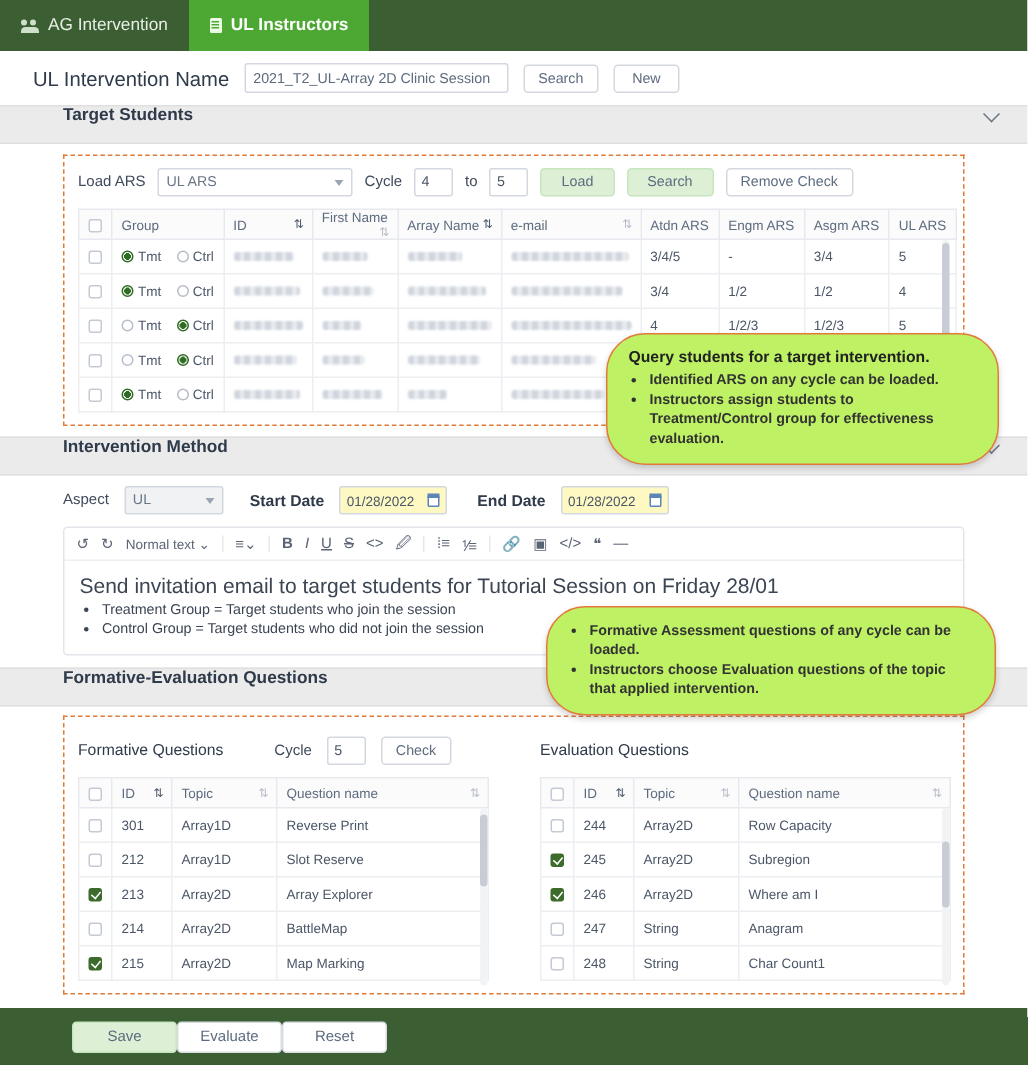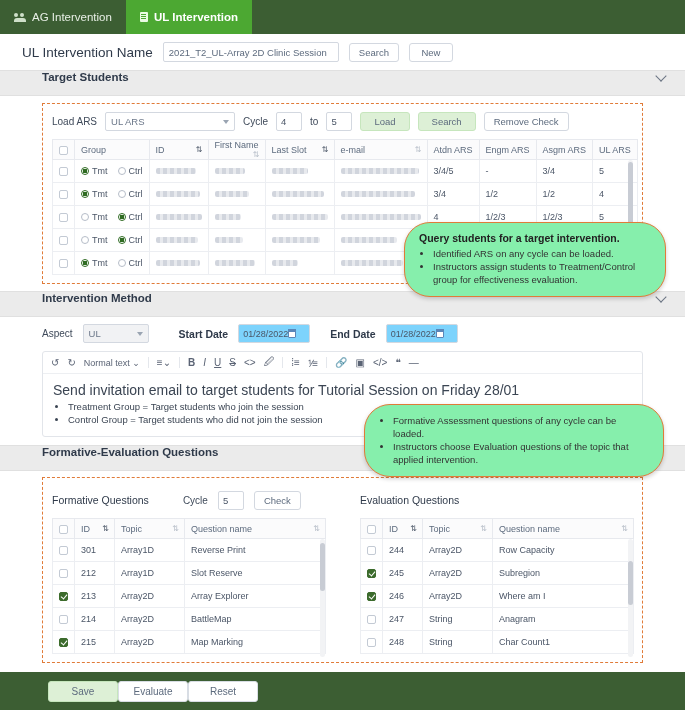--- a/index.html
+++ b/index.html
@@ -160,37 +160,37 @@
   }
   .scroll-v {
     position:absolute; right:1px; top:21px; width:5px;
     background:#f2f3f5; border-radius:3px;
   }
   .scroll-v i { display:block; background:#c8ccd4; border-radius:3px; width:5px; }
 
   
   .callout {
     position:absolute;
-    background:#86efac;
+    background:#bef264;
     border:1.6px solid #e07b39;
     border-radius: 26px;
     padding: 9px 14px 10px 14px;
     box-shadow: 0 2px 4px rgba(0,0,0,.18);
     z-index: 30;
   }
   .callout .hd { font-size:10.5px; font-weight:bold; color:#222; margin-bottom:3px; }
   .callout ul { margin:0; padding-left:14px; }
-  .callout li { font-size:9.5px; color:#333; line-height:13px; }
+  .callout li { font-size:9.5px; color:#333; line-height:13px;font-weight:bold; }
 
   
   .meth-row { display:flex; align-items:center; gap:10px; padding: 7px 0 2px 0;}
   .lbl-b { font-size:10.5px; font-weight:bold; color:#2f3a4a; }
   .datebox {
-    height:19px; width:72px; border:1px solid #d3d8e0;border-radius:2px;background:#7dd3fc;
-    display:flex;align-items:center;padding:0 4px;
+    height:19px; width:72px; border:1px solid #d3d8e0;border-radius:2px;background:#fef9c3;
+    display:flex;align-items:center;justify-content:space-between;padding:0 4px;
     font-size:9px; color:#4b5667;
   }
   .cal { width:8px;height:8px;border:1.2px solid #5a86b8;border-radius:1px;position:relative;background:#fff;}
   .cal:before{content:"";position:absolute;left:-1.2px;top:-1.2px;width:8px;height:2.5px;background:#5a86b8;}
   .select.grey { background:#f1f2f4; }
 
   .editor {
     border:1px solid #e2e5ea; border-radius:3px; background:#fff;
     margin: 6px 42px 0 42px;
   }
@@ -228,21 +228,21 @@
 
 <div class="tabbar">
   <div class="tab">
     <span class="ticon people-ico">
         <i></i>
       </span>
     <span>AG Intervention</span>
   </div>
   <div class="tab active">
     <span class="ticon doc-ico"></span>
-    <span>UL Intervention</span>
+    <span>UL Instructors</span>
   </div>
 </div>
 
 <div class="namebar">
   <span class="lbl">UL Intervention Name</span>
   <input class="txtinput" value="2021_T2_UL-Array 2D Clinic Session" style="">
   <button class="btn-outline">Search</button>
   <button class="btn-outline">New</button>
 </div>
 
@@ -270,21 +270,21 @@
   <div class="tbl-wrap">
     <table>
       <thead>
         <tr>
           <th style="width:20px">
             <span class="cbx"></span>
           </th>
           <th style="width:68px">Group</th>
           <th style="width:54px"><span>ID</span><span class="sortic on">⇅</span></th>
           <th style="width:82px"><span>First Name</span><span class="sortic">⇅</span></th>
-          <th style="width:82px"><span>Last Slot</span><span class="sortic on">⇅</span></th>
+          <th style="width:82px"><span>Array Name</span><span class="sortic on">⇅</span></th>
           <th style="width:104px"><span>e-mail</span><span class="sortic">⇅</span></th>
           <th style="width:44px">Atdn ARS</th>
           <th style="width:44px">Engm ARS</th>
           <th style="width:44px">Asgm ARS</th>
           <th style="width:40px">UL ARS</th>
         </tr>
       </thead>
       <tbody>
         <tr>
           <td><span class="cbx"></span></td>
@@ -402,21 +402,21 @@
   <span class="chev"></span>
 </div>
 
 <div style="padding:0 42px;">
   <div class="meth-row">
     <span class="mini-lbl">Aspect</span>
     <div class="select grey" style="width:66px">
       <span>UL</span>
       <span class="caret"></span>
     </div>
-    <span class="lbl-b" style="margin-left:20px">Start Date</span>
+    <span class="lbl-b" style="margin-left:8px">Start Date</span>
     <div class="datebox">
       <span>01/28/2022</span>
       <span class="cal"></span>
     </div>
     <span class="lbl-b" style="margin-left:10px">End Date</span>
     <div class="datebox">
       <span>01/28/2022</span>
       <span class="cal"></span>
     </div>
   </div>

